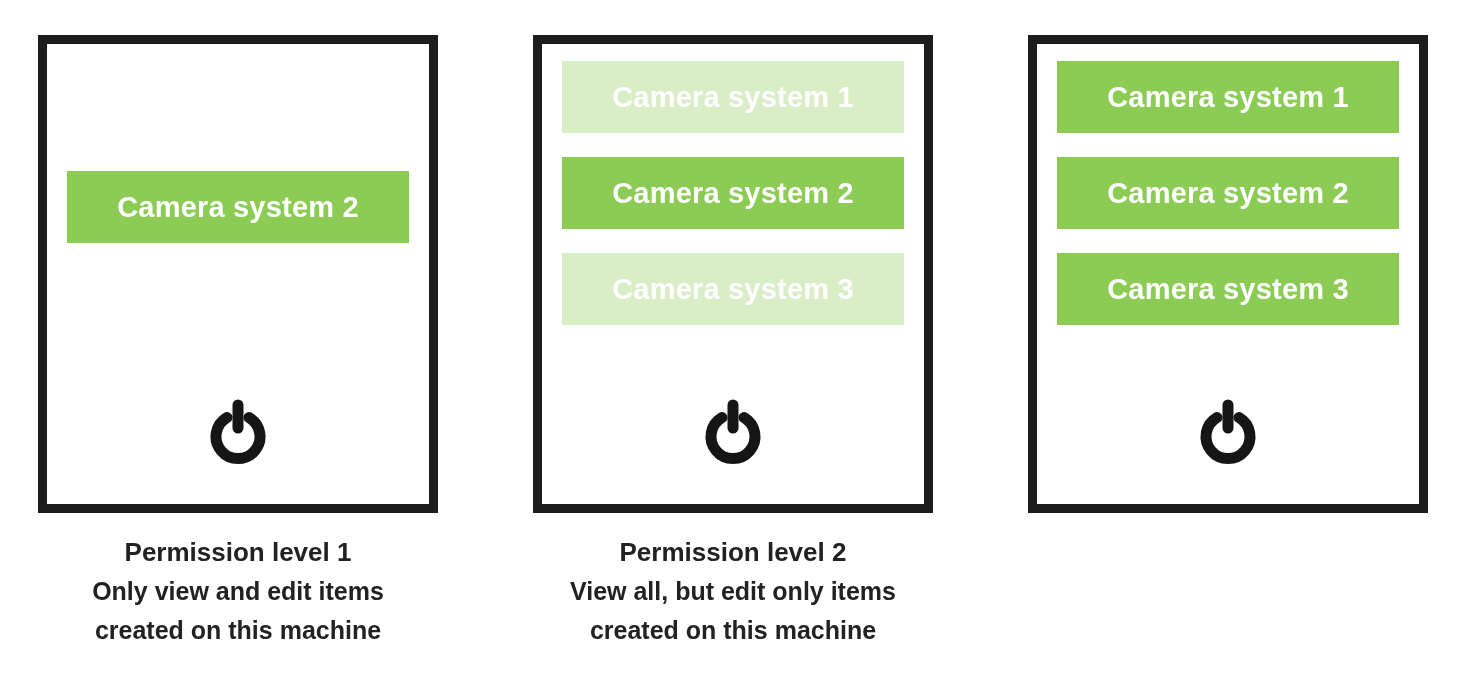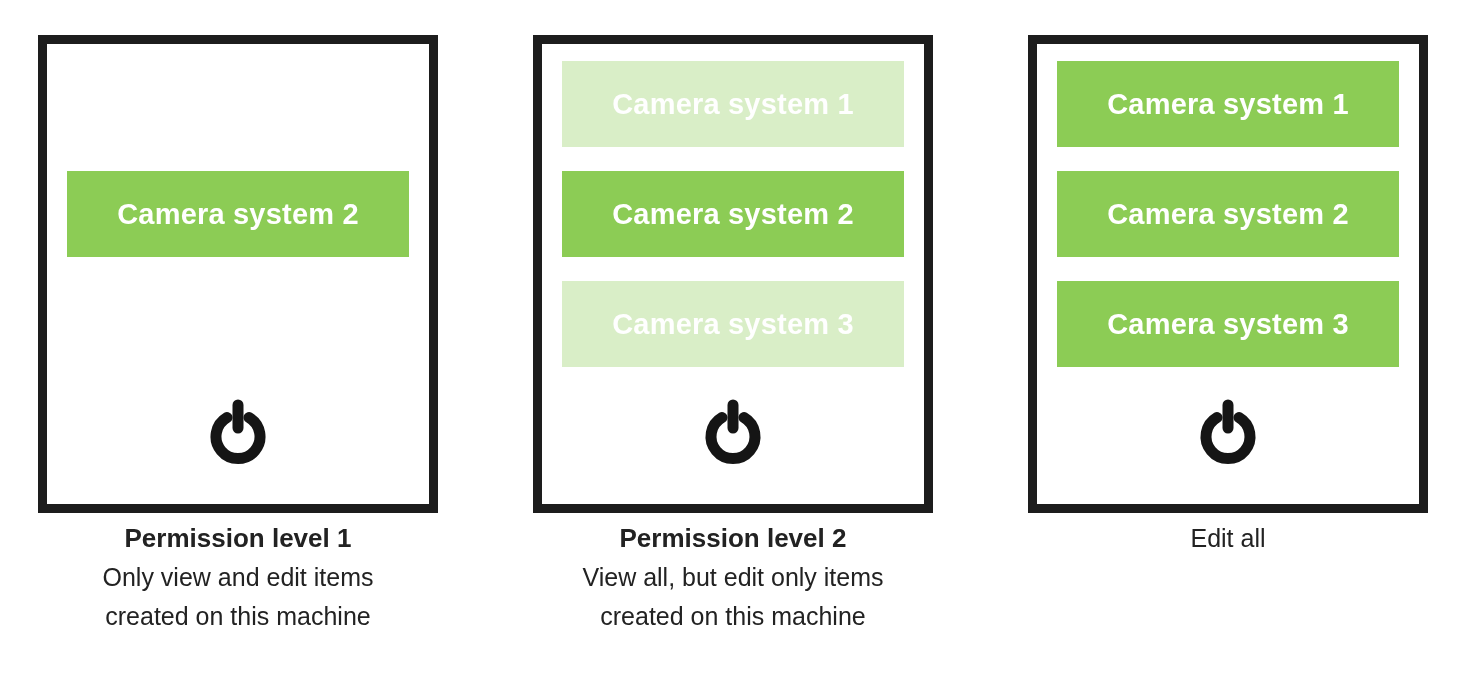--- a/index.html
+++ b/index.html
@@ -42,53 +42,54 @@
   }
   .btn-stack {
     display: flex;
     flex-direction: column;
     gap: 24px;
   }
   .btn-slot {
     height: 86px;
   }
   .btn {
-    height: 86px;
+    height: 72px;
     display: flex;
     align-items: center;
     justify-content: center;
     background: var(--green);
     color: var(--button_text);
     font-weight: bold;
     font-size: 29px;
     letter-spacing: 0.2px;
     cursor: pointer;
     user-select: none;
   }
   .btn.state-faded { opacity: 0.32; }
   .spacer { visibility: hidden; }
   .power-wrap {
     margin-top: auto;
     align-self: center;
     line-height: 0;
     cursor: pointer;
   }
   .caption {
-    margin-top: 6px;
+    margin-top: 20px;
     text-align: center;
     color: var(--text);
   }
   .caption-title {
     font-weight: bold;
     font-size: 26px;
     line-height: 39px;
   }
   .caption-line {
     font-size: 25px;
     line-height: 39px;
+    font-weight: bold;
   }
 </style>
 </head>
 <body>
 
 <div class="canvas">
   <div class="row">
 
     <div class="figure">
       <div class="device">
@@ -140,18 +141,17 @@
           <div class="btn state-active">Camera system 3</div>
         </div>
         <div class="power-wrap">
           <svg width="64" height="70" viewBox="0 0 64 70">
             <path d="M 43 19.5 A 22 22 0 1 1 21 19.5" fill="none" stroke="#151515" stroke-width="11" stroke-linecap="round"></path>
             <line x1="32" y1="7" x2="32" y2="30" stroke="#151515" stroke-width="11" stroke-linecap="round"></line>
           </svg>
         </div>
       </div>
       <div class="caption">
-        <div class="caption-line">Edit all</div>
       </div>
     </div>
 
   </div>
 </div>
 
 </body></html>

